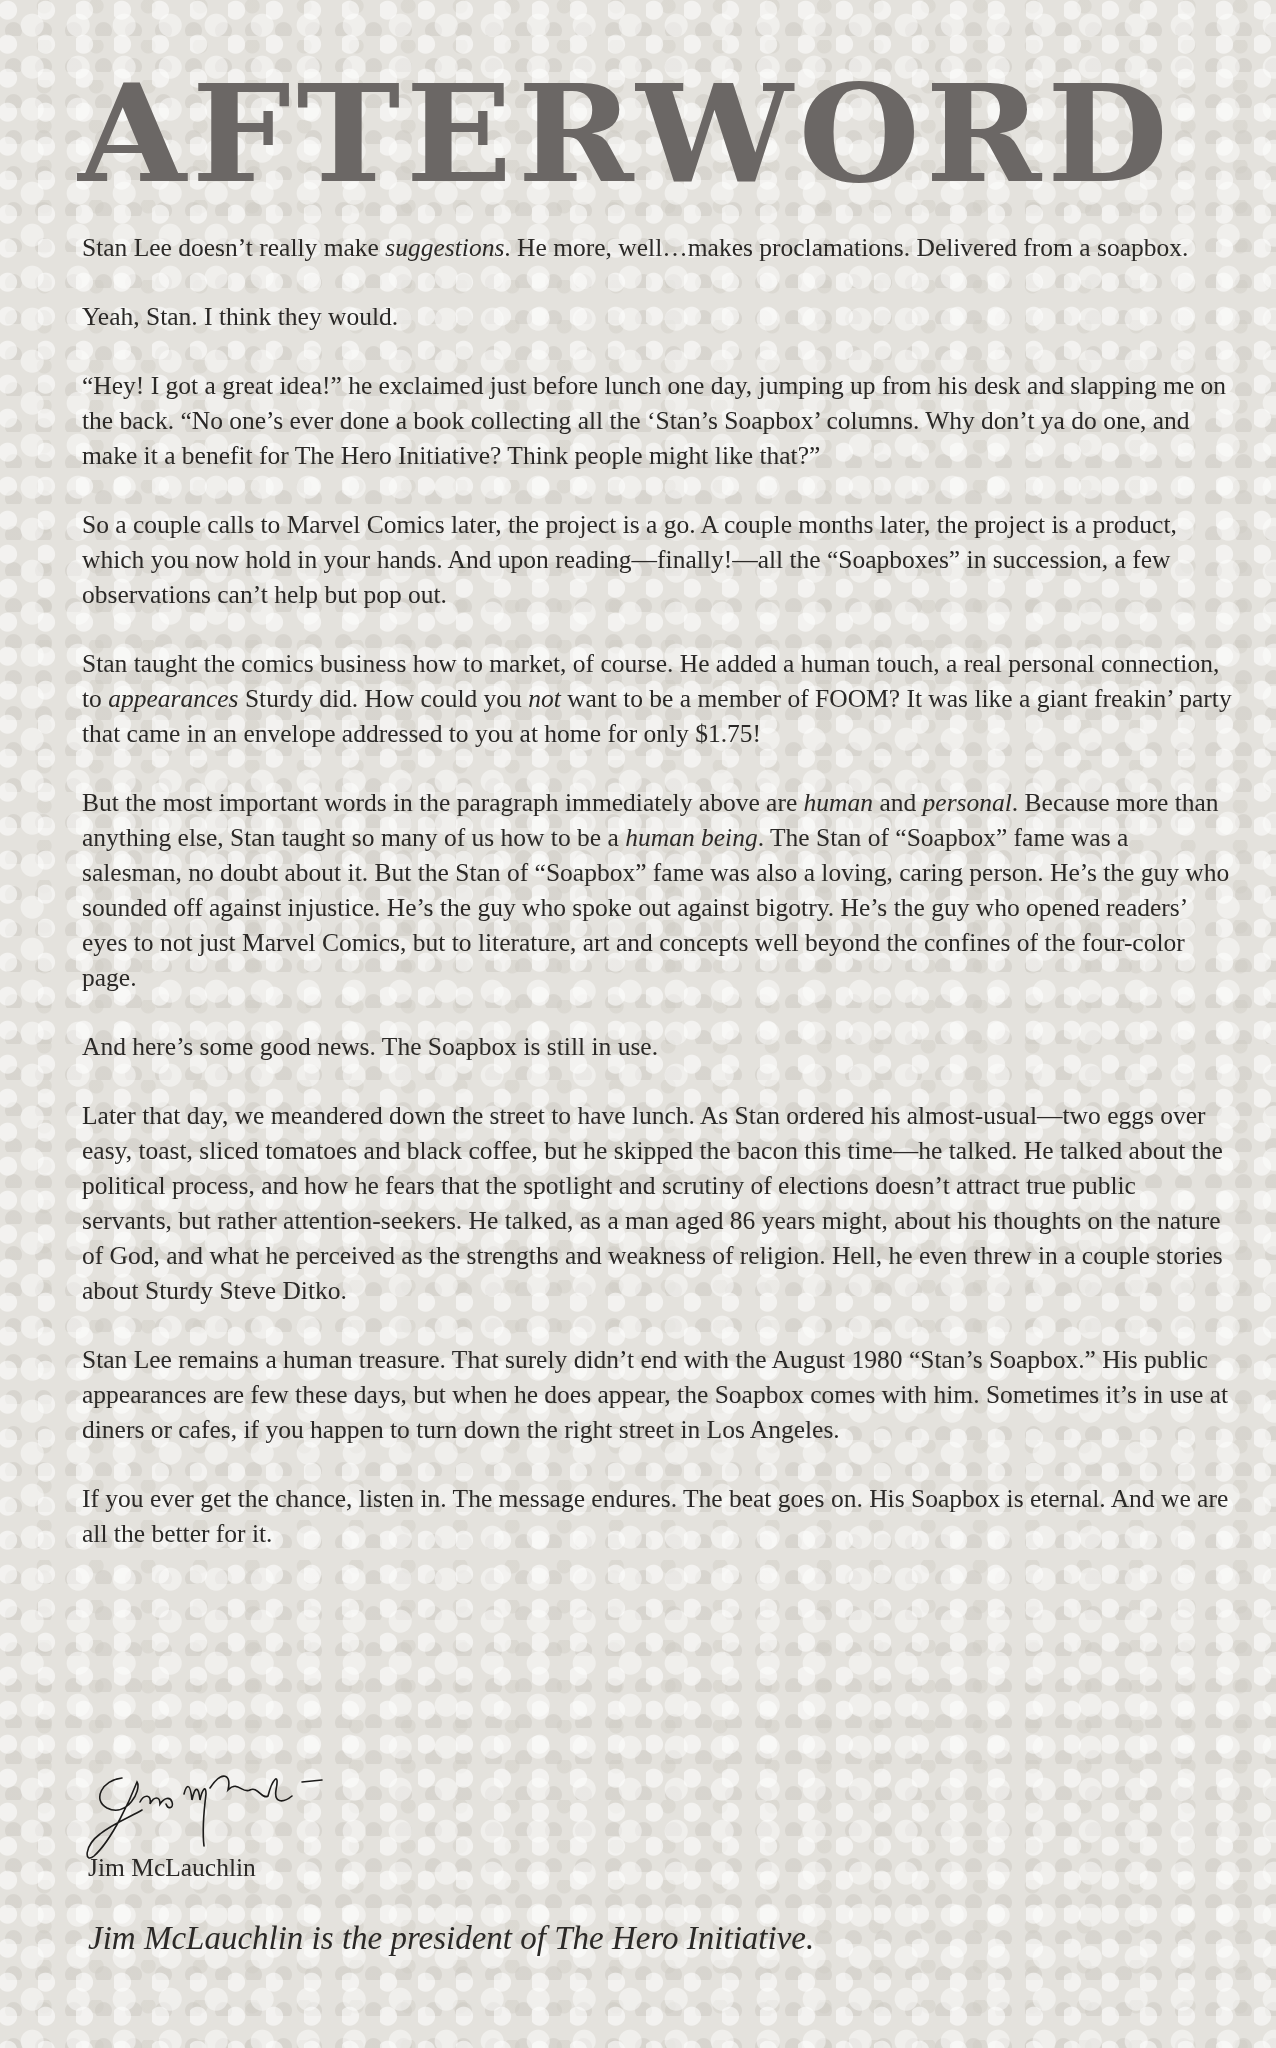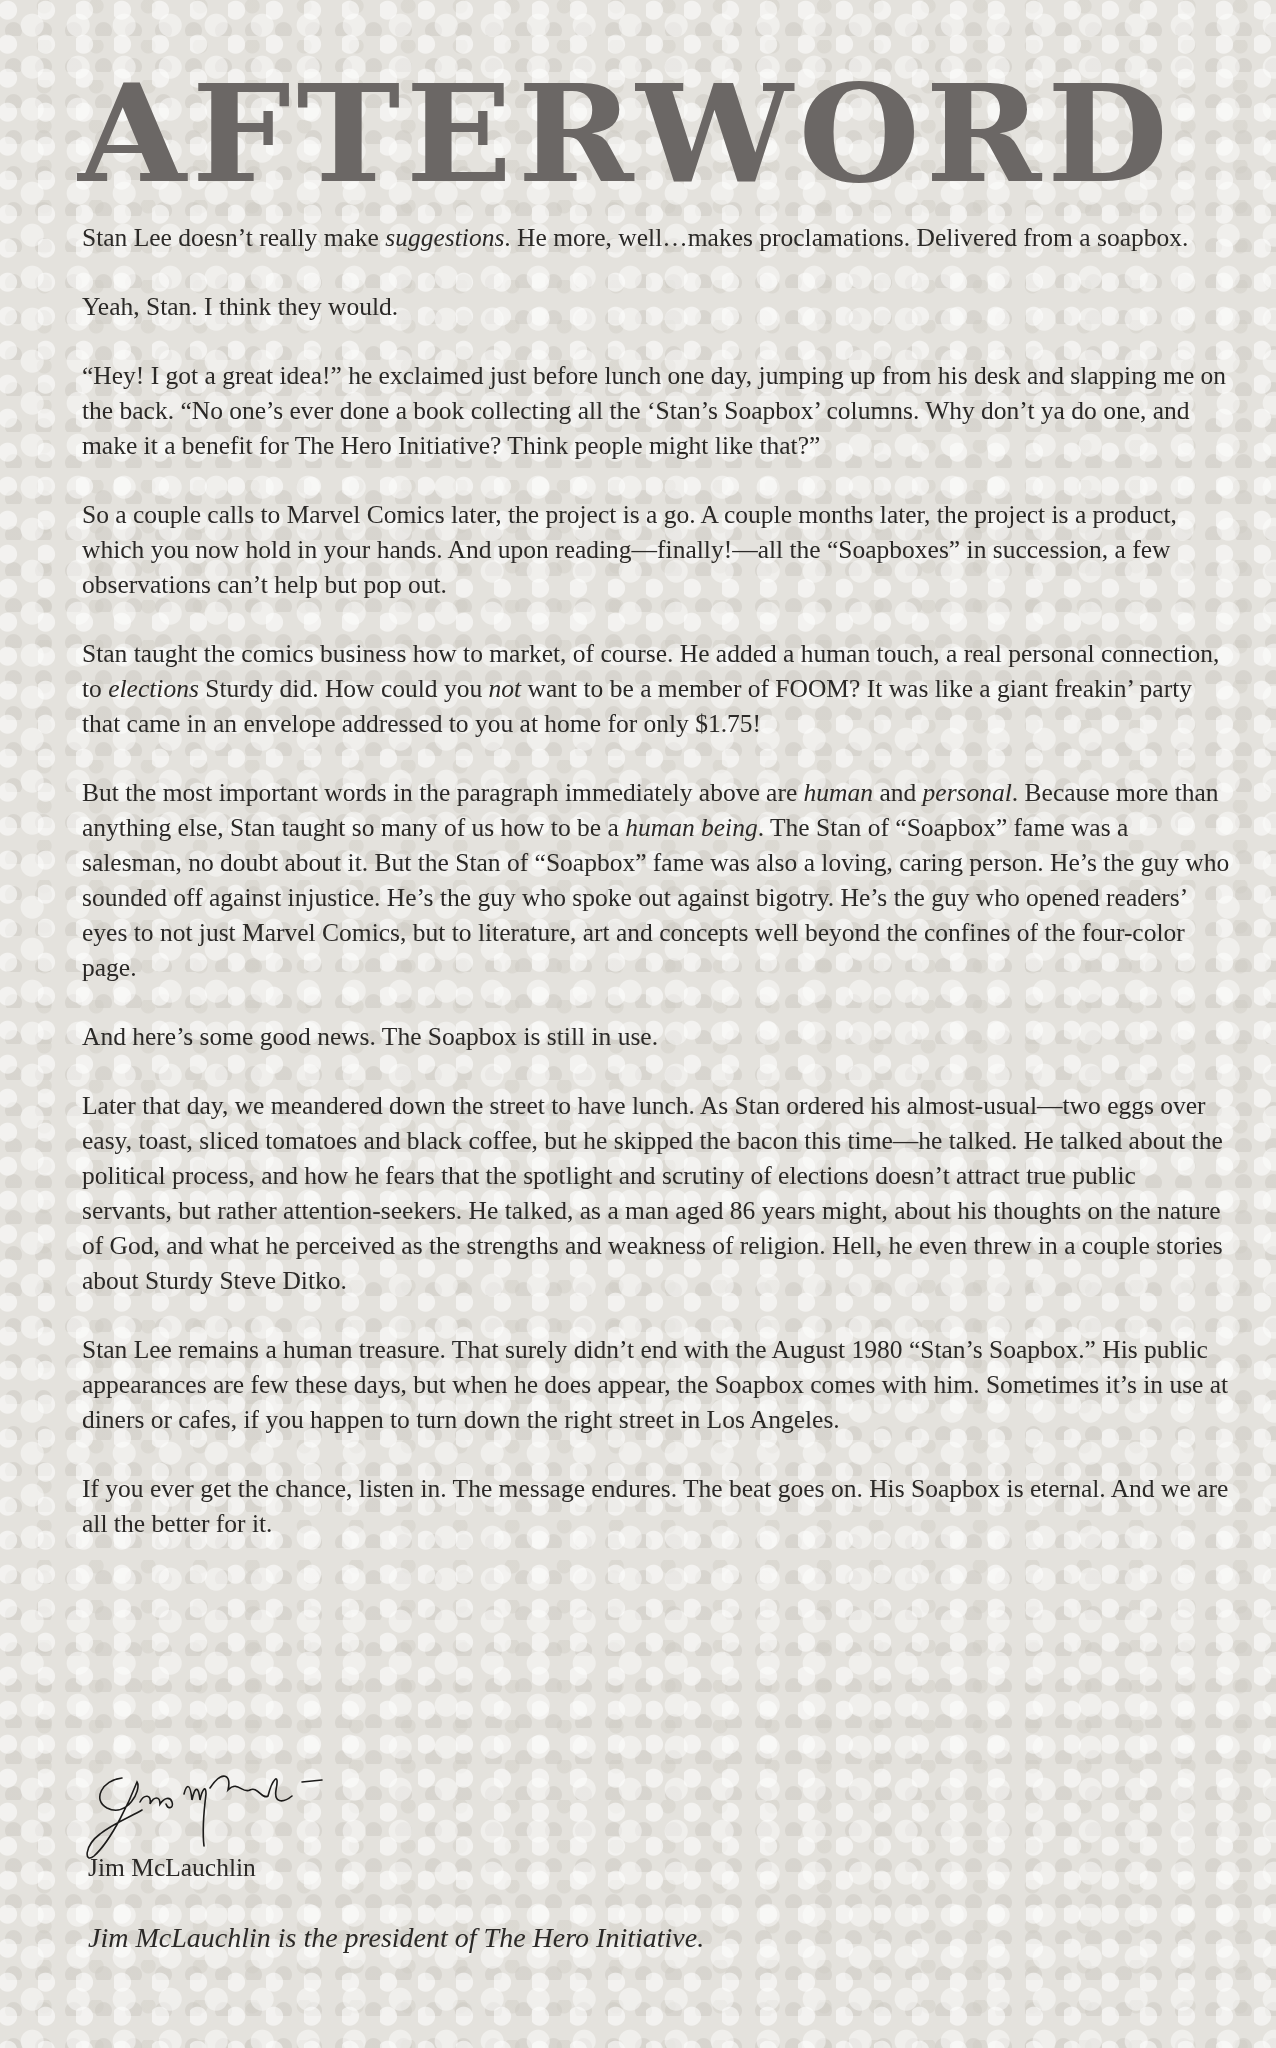--- a/index.html
+++ b/index.html
@@ -25,45 +25,45 @@
     color: #6b6765;
     letter-spacing: 6px;
     transform: scaleX(0.93) scaleY(0.9);
     transform-origin: left top;
     white-space: nowrap;
   }
   .body {
     position: absolute; left: 82px; top: 218px; width: 1150px;
     font-size: 25.5px; line-height: 35px;
   }
-  .body p { margin: 2px 0 34px 0; }
+  .body p { margin: 12px 0 34px 0; }
   .body em { font-style: italic; }
   .sig-block { position: absolute; left: 82px; top: 1760px; width: 600px; }
   .signature { display: block; width: 260px; height: 110px; }
   .author {
     position: absolute; left: 88px; top: 1852px;
     font-size: 25.5px; line-height: 32px; font-family: Liberation Serif, serif;
   }
   .credit {
     position: absolute; left: 88px; top: 1922px;
-    font-size: 28px; line-height: 32px; font-style: italic;
+    font-size: 33px; line-height: 32px; font-style: italic;
   }
 </style>
 </head>
 <body>
 
 <div class="page">
   <div class="title">AFTERWORD</div>
 
   <div class="body" id="body">
       <p><span>Stan Lee doesn’t really make </span><em>suggestions</em><span>. He more, well…makes proclamations. Delivered from a soapbox.</span></p>
       <p><span>Yeah, Stan. I think they would.</span></p>
       <p><span>“Hey! I got a great idea!” he exclaimed just before lunch one day, jumping up from his desk and slapping me on the back. “No one’s ever done a book collecting all the ‘Stan’s Soapbox’ columns. Why don’t ya do one, and make it a benefit for The Hero Initiative? Think people might like that?”</span></p>
       <p><span>So a couple calls to Marvel Comics later, the project is a go. A couple months later,  the project is a product, which you now hold in your hands. And upon reading—finally!—all the “Soapboxes” in succession, a few observations can’t help but pop out.</span></p>
-      <p><span>Stan taught the comics business how to market, of course. He added a human touch, a real personal connection, to </span><em>elections</em><span> Sturdy did. How could you </span><em>not</em><span> want to be a member of FOOM? It was like a giant freakin’ party that came in an envelope addressed to you at home for only $1.75!</span></p>
+      <p><span>Stan taught the comics business how to market, of course. He added a human touch, a real personal connection, to </span><em>appearances</em><span> Sturdy did. How could you </span><em>not</em><span> want to be a member of FOOM? It was like a giant freakin’ party that came in an envelope addressed to you at home for only $1.75!</span></p>
       <p><span>But the most important words in the paragraph immediately above are </span><em>human</em><span> and </span><em>personal</em><span>. Because more than anything else, Stan taught so many of us how to be a </span><em>human being</em><span>. The Stan of “Soapbox” fame was a salesman, no doubt about it. But the Stan of “Soapbox” fame was also a loving, caring person. He’s the guy who sounded off against injustice. He’s the guy who spoke out against bigotry. He’s the guy who opened readers’ eyes to not just Marvel Comics, but to literature, art and concepts well beyond the confines of the four-color page.</span></p>
       <p><span>And here’s some good news. The Soapbox is still in use.</span></p>
       <p><span>Later that day, we meandered down the street to have lunch. As Stan ordered his almost-usual—two eggs over easy, toast, sliced tomatoes and black coffee, but he skipped the bacon this time—he talked. He talked about the political process, and how he fears that the spotlight and scrutiny of elections doesn’t attract true public servants, but rather attention-seekers. He talked, as a man aged 86 years might, about his thoughts on the nature of God, and what he perceived as the strengths and weakness of religion. Hell, he even threw in a couple stories about Sturdy Steve Ditko.</span></p>
       <p><span>Stan Lee remains a human treasure. That surely didn’t end with the August 1980 “Stan’s Soapbox.” His public appearances are few these days, but when he does appear, the Soapbox comes with him. Sometimes it’s in use at diners or cafes, if you happen to turn down the right street in Los Angeles.</span></p>
       <p><span>If you ever get the chance, listen in. The message endures. The beat goes on. His Soapbox is eternal. And we are all the better for it.</span></p>
     </div>
 
   <div class="sig-block">
     <svg class="signature" viewBox="0 0 260 110">
       <g fill="none" stroke="#1c1b1a" stroke-width="1.6" stroke-linecap="round">

